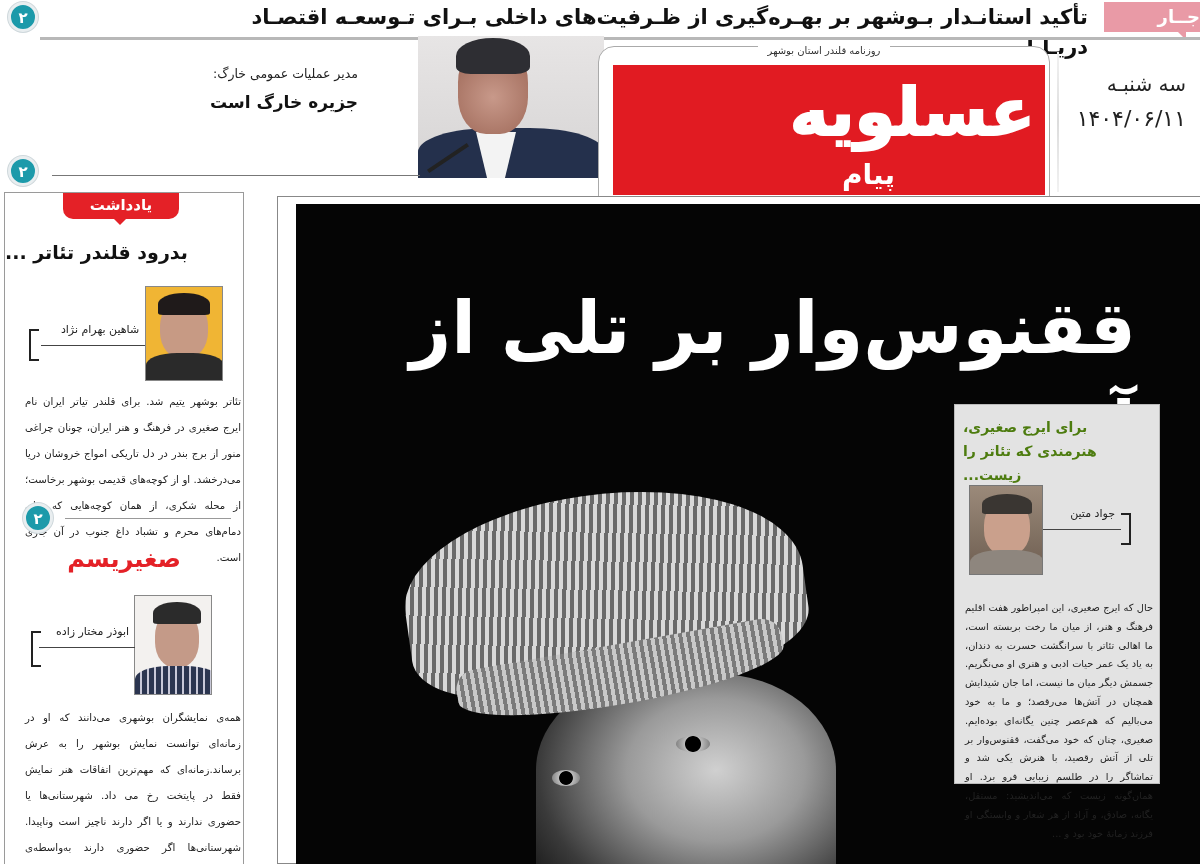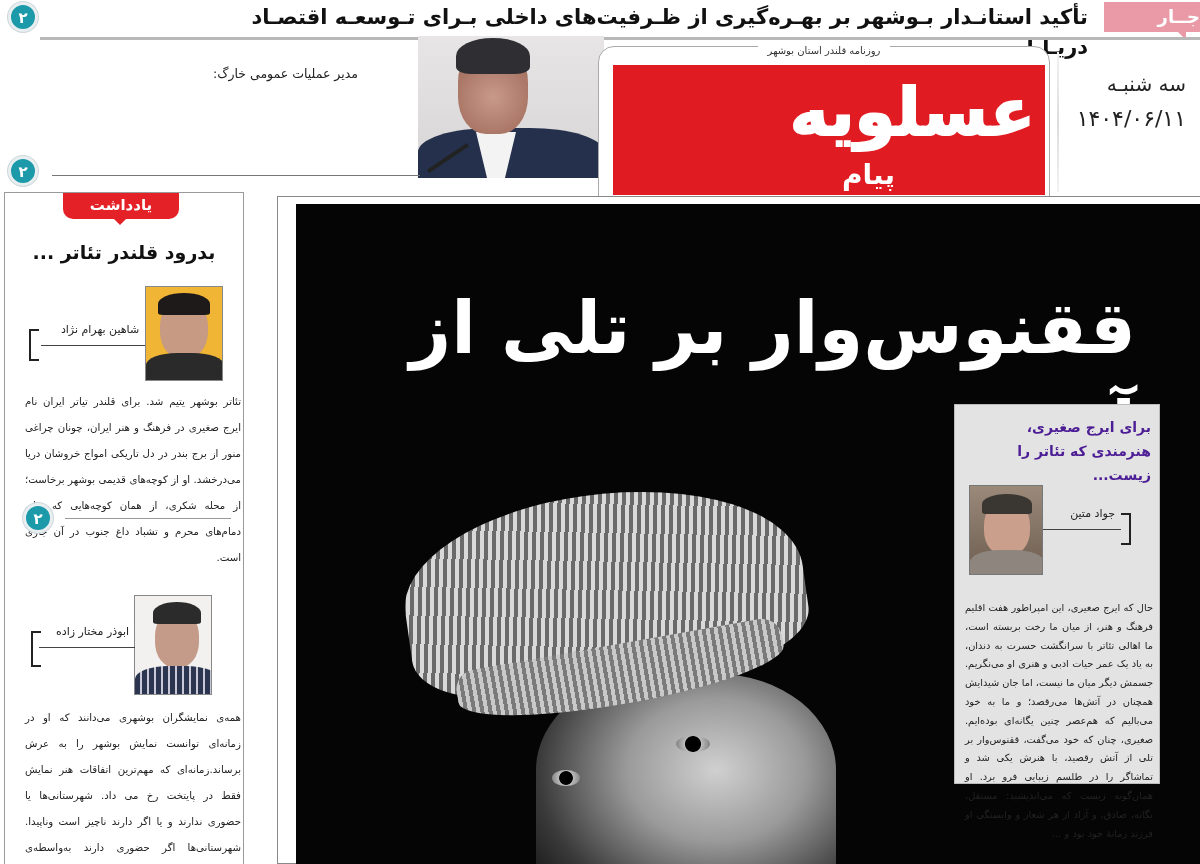--- a/index.html
+++ b/index.html
@@ -130,21 +130,21 @@
     position: absolute; left: 58px; top: 0; width: 116px; height: 26px;
     background: #e42127; color: #fff; font-size: 15px; font-weight: bold;
     text-align: center; line-height: 24px; border-radius: 0 0 10px 10px;
   }
   .note-tab::after {
     content: ""; position: absolute; left: 50px; bottom: -6px;
     border-left: 7px solid transparent; border-right: 7px solid transparent;
     border-top: 7px solid #e42127;
   }
   .col-title {
-    position: absolute; left: 0; right: 0; text-align: center;
+    position: absolute; left: 0; right: 0; text-align: left;
     font-size: 19px; font-weight: bold;
   }
   .author-photo {
     position: absolute; width: 78px; border: 1px solid #888; overflow: hidden;
   }
   .author-name {
     position: absolute; font-size: 11px; color: #222; text-align: right;
   }
   .bracket {
     position: absolute; width: 10px; border: 2px solid #222; border-right: none;
@@ -199,22 +199,22 @@
   .eye {
     position: absolute; width: 34px; height: 16px; border-radius: 50%;
     background: radial-gradient(circle, #000 0 40%, #bbb 45%, #777 100%);
   }
 
   .sidebar-box {
     position: absolute; left: 954px; top: 404px; width: 206px; height: 380px;
     background: #e3e3e3; border: 1px solid #bbb;
   }
   .sb-title {
-    position: absolute; left: 8px; right: 8px; top: 10px; text-align: right;
-    font-size: 14px; font-weight: bold; color: #4c1d95; line-height: 24px;
+    position: absolute; left: 8px; right: 8px; top: 10px; text-align: left;
+    font-size: 14px; font-weight: bold; color: #4d7c0f; line-height: 24px;
   }
   .sb-photo {
     position: absolute; left: 14px; top: 80px; width: 74px; height: 90px;
     border: 1px solid #777; overflow: hidden;
     background: linear-gradient(#9b8a7a, #6d5d50);
   }
   .sb-body {
     position: absolute; left: 10px; top: 194px; width: 188px;
     font-size: 9.8px; line-height: 18.8px; color: #222; text-align: justify; direction: rtl;
   }
@@ -224,20 +224,21 @@
 
 <div class="top-strip">
   <div class="jar-badge">جــار</div>
   <div class="top-headline rtl">تأکید استانـدار بـوشهر بر بهـره‌گیری از ظـرفیت‌های داخلی بـرای تـوسعـه اقتصـاد دریـاپایـه</div>
   <div class="page-circle" style="left:8px; top:2px;">۲</div>
 </div>
 <div class="top-line"></div>
 
 <div class="tl-story rtl">
   <div class="tl-kicker">مدیر عملیات عمومی خارگ:</div>
+  <div class="tl-title">جزیره خارگ است</div>
 </div>
 <div class="tl-photo">
   <div class="suit"></div>
   <div class="shirt"></div>
   <div class="head"></div>
   <div class="hair"></div>
   <div class="mic"></div>
 </div>
 <div class="tl-line"></div>
 <div class="page-circle" style="left:8px; top:156px;">۲</div>
@@ -271,20 +272,21 @@
   </div>
   <div class="author-name rtl" style="left:48px; top:130px; width:94px;text-align:center;">شاهین بهرام نژاد</div>
   <div class="name-line" style="left:36px; top:152px; width:104px;"></div>
   <div class="bracket" style="left:24px; top:136px; height:32px;"></div>
 
   <div class="col-body" style="top:196px;">تئاتر بوشهر یتیم شد. برای قلندر تیاتر ایران نام ایرج صغیری در فرهنگ و هنر ایران، چونان چراغی منور از برج بندر در دل تاریکی امواج خروشان دریا می‌درخشد. او از کوچه‌های قدیمی بوشهر برخاست؛ از محله شکری، از همان کوچه‌هایی که نوای دمام‌های محرم و تشباد داغ جنوب در آن جاری است.</div>
 
   <div class="page-circle" style="left:18px; top:310px;">۲</div>
   <div class="section-rule" style="left:60px; top:325px; width:166px;"></div>
 
+  <div class="red-title rtl" style="top:352px;">صغیریسم</div>
 
   <div class="author-photo" style="left:129px; top:402px; height:100px; background:#f3f1ef;">
     <div style="position:absolute; left:20px; top:14px; width:44px; height:58px; border-radius:45%; background:#c49a88;"></div>
     <div style="position:absolute; left:18px; top:6px; width:48px; height:22px; border-radius:50% 50% 10% 10%; background:#2b2b2b;"></div>
     <div style="position:absolute; left:0; top:70px; width:84px; height:32px; background:repeating-linear-gradient(90deg,#2b3550 0 5px,#c8c8d8 5px 7px); border-radius:40% 40% 0 0;"></div>
   </div>
   <div class="author-name rtl" style="left:40px; top:432px; width:84px;">ابوذر مختار زاده</div>
   <div class="name-line" style="left:34px; top:454px; width:96px;"></div>
   <div class="bracket" style="left:26px; top:438px; height:36px;"></div>
 

